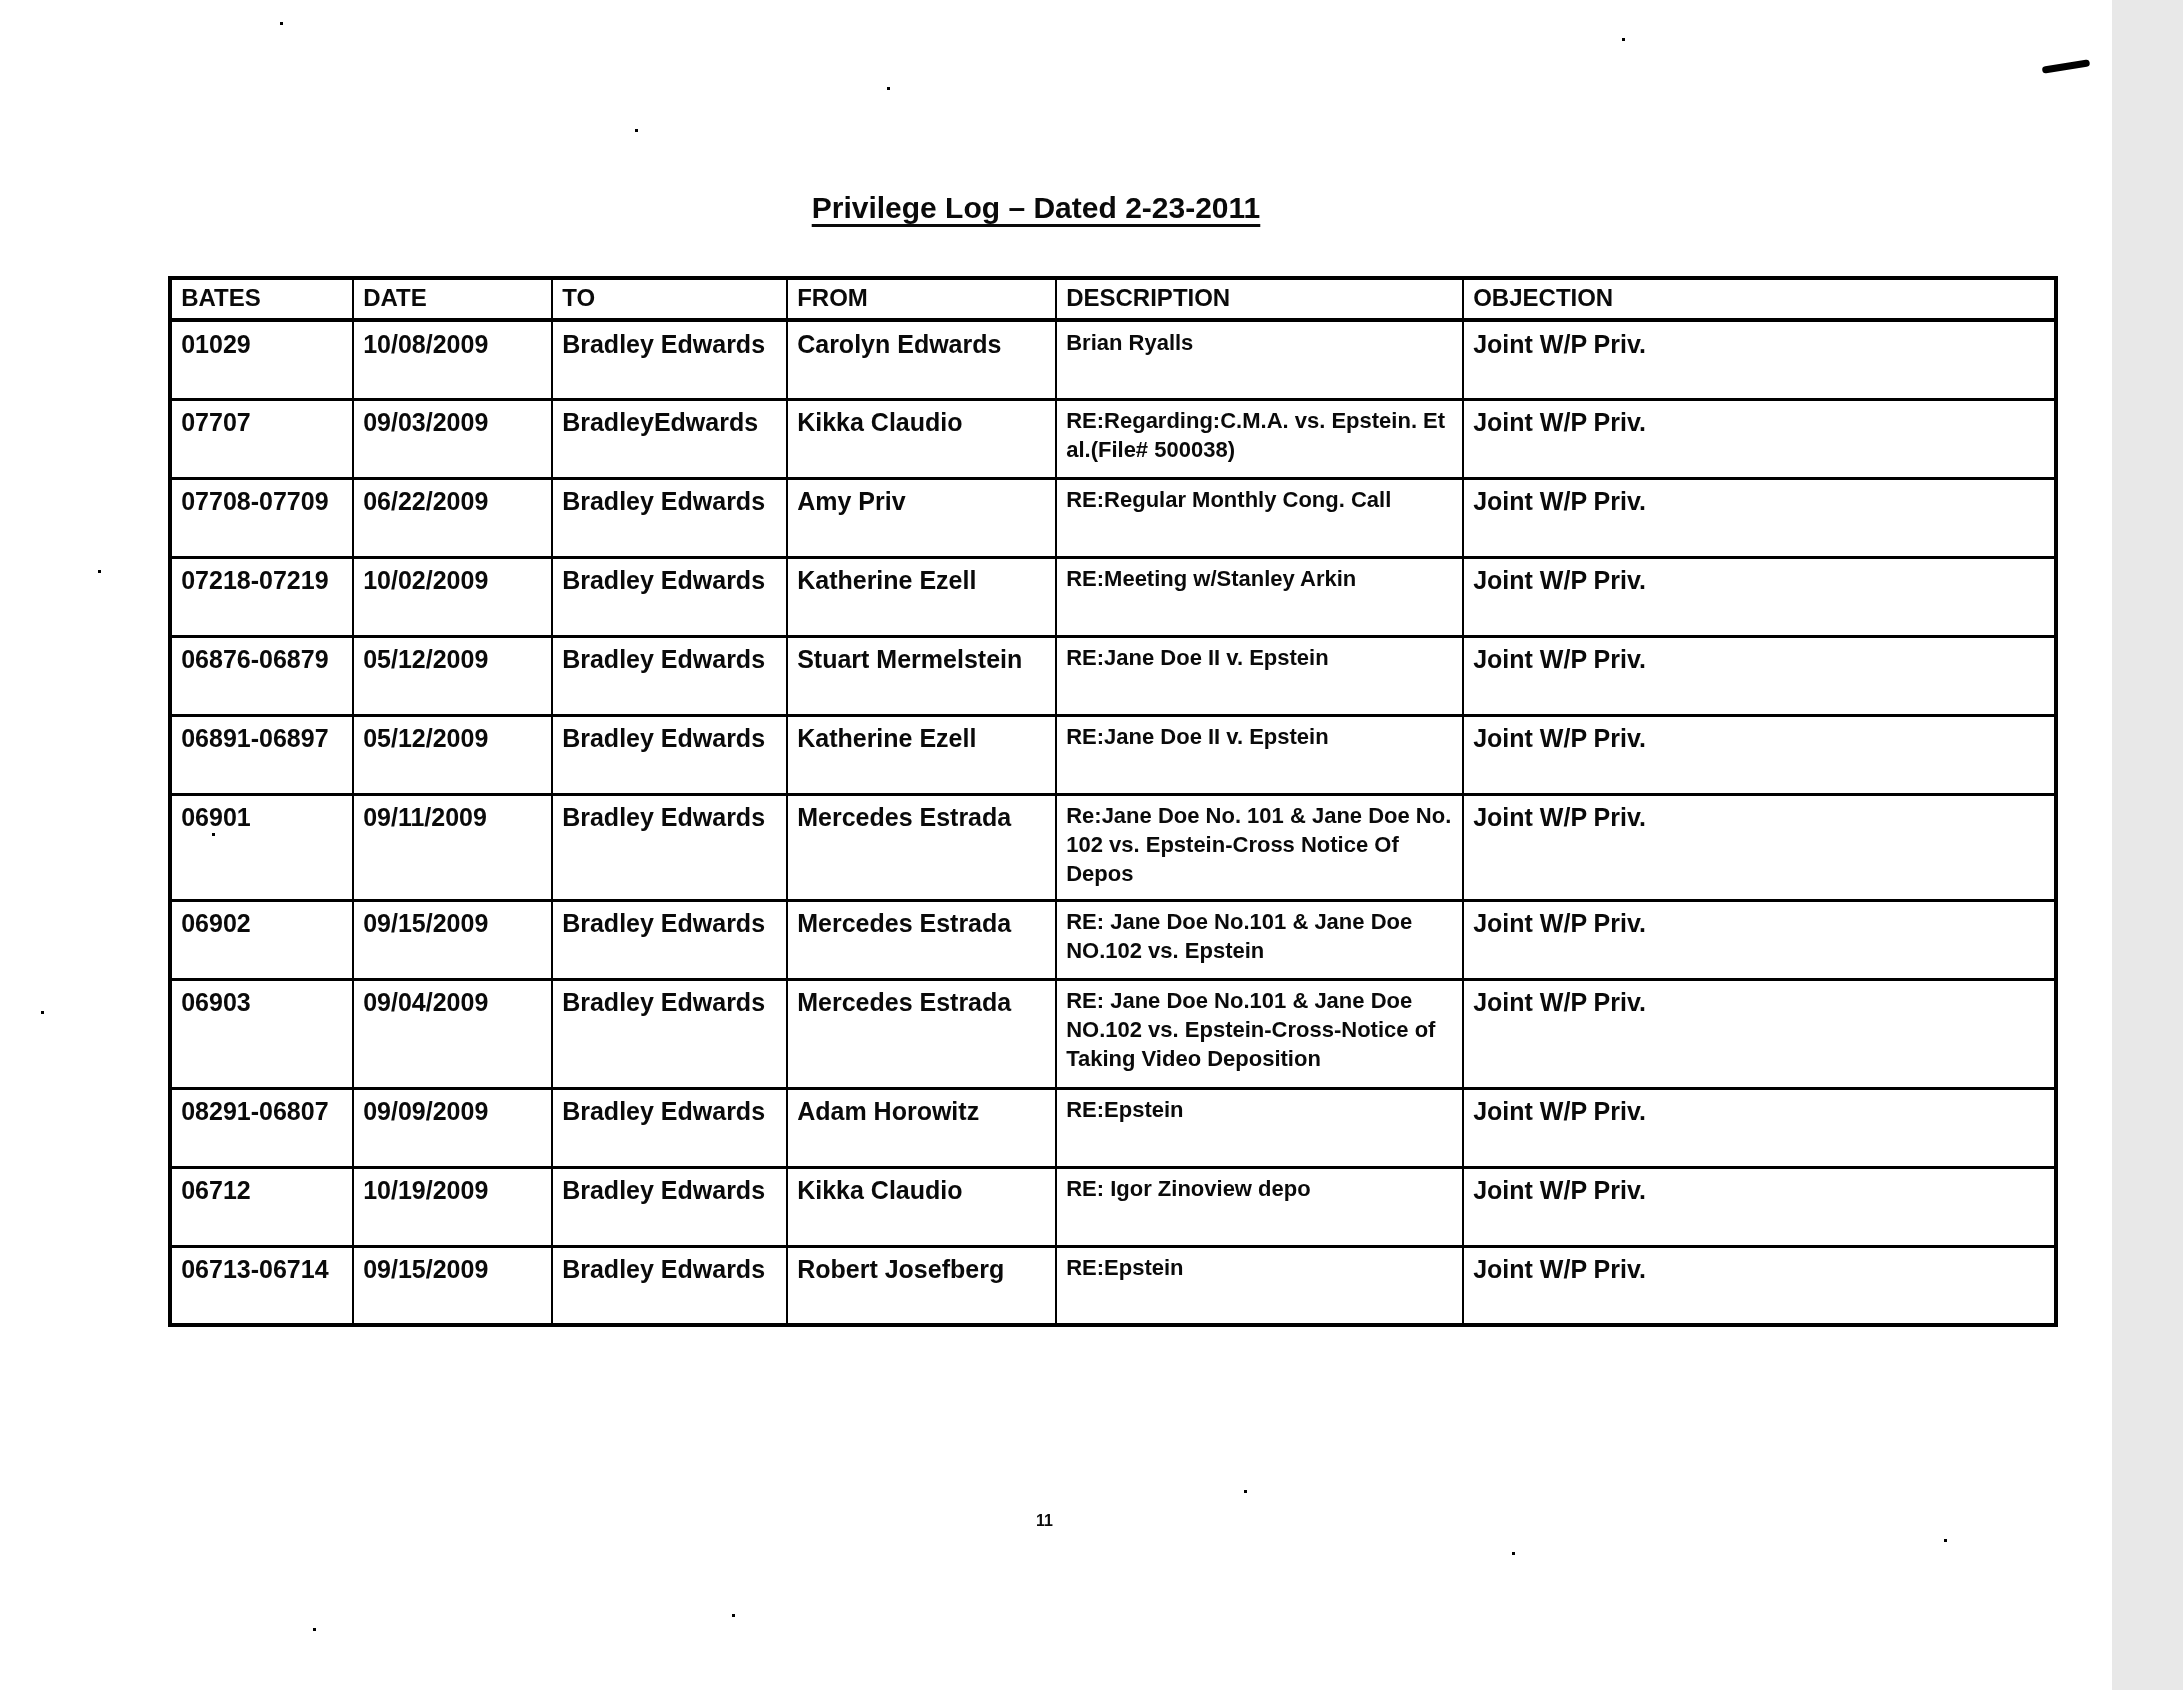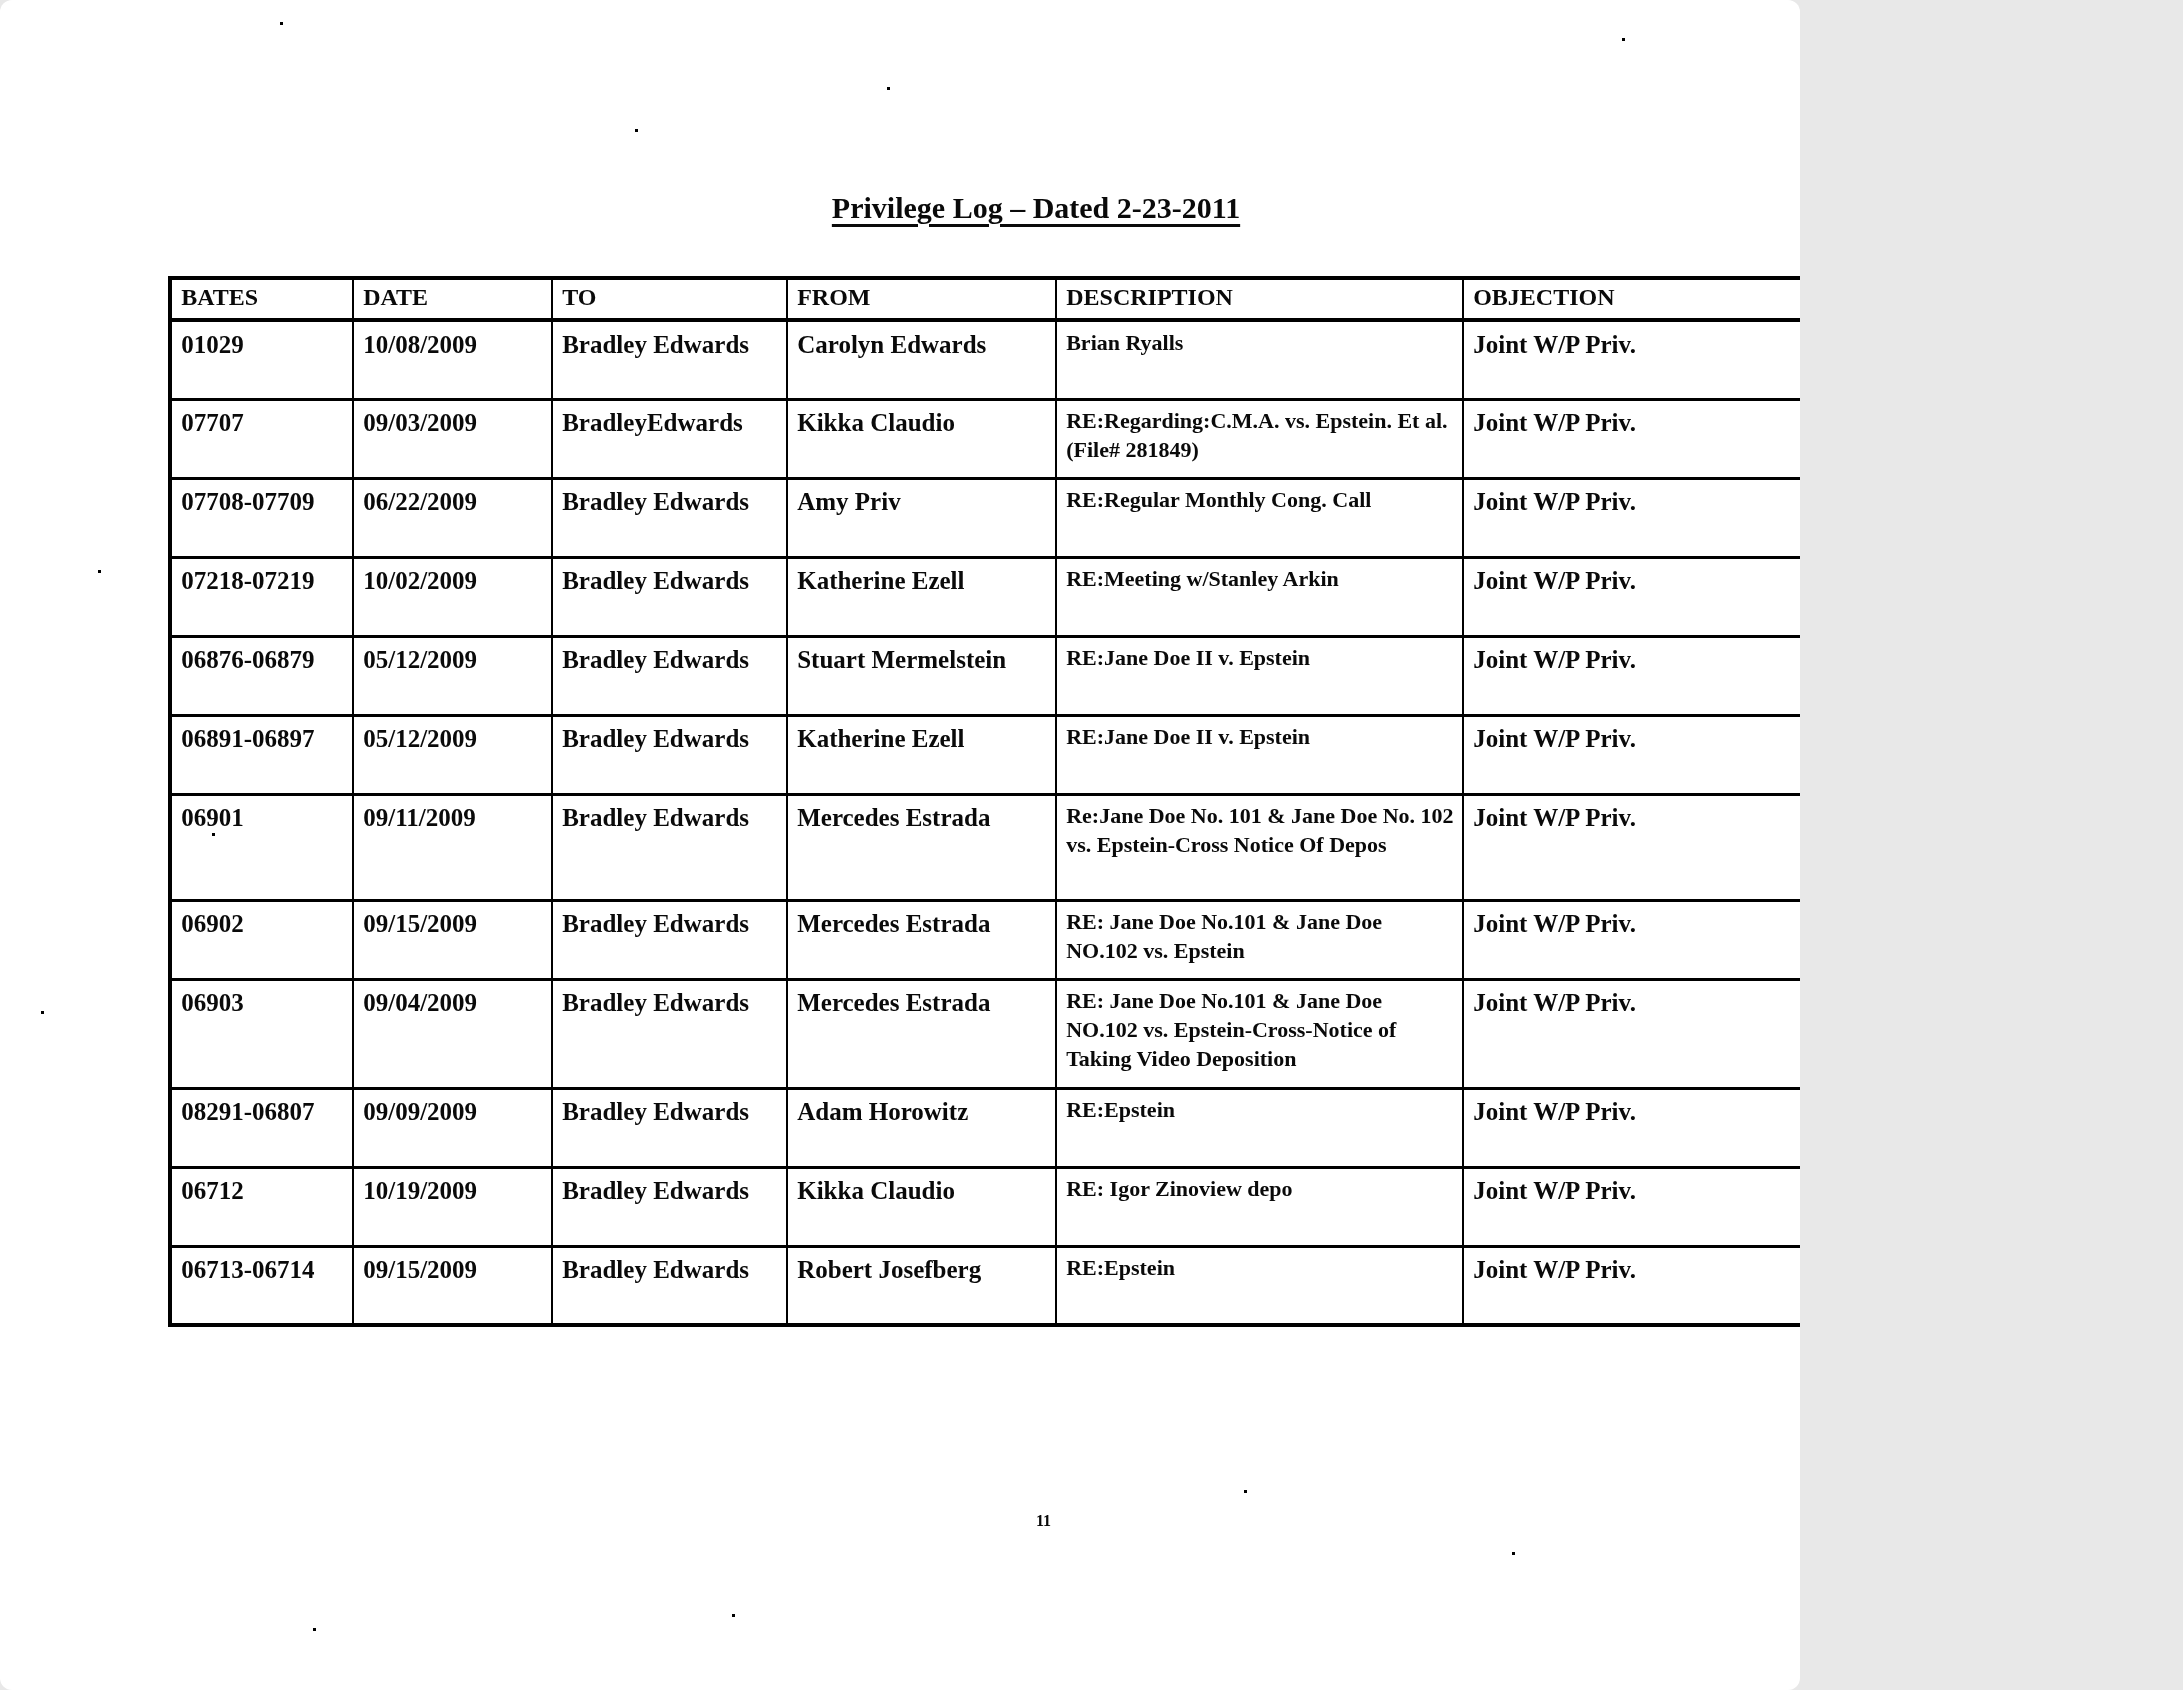--- a/index.html
+++ b/index.html
@@ -1,24 +1,23 @@
 <!DOCTYPE html>
 <html style="font-size:10.6px"><head>
 <meta charset="utf-8">
 <style>
   html,body{margin:0;padding:0;background:#e8e8e8;}
   .page{
     position:relative;
-    width:1800px;height:1690px;
+    width:2112px;height:1690px;
     background:#ffffff;
-    font-family:Liberation Serif, serif;
+    font-family:Liberation Sans, sans-serif;
     font-weight:bold;
     color:#0a0a0a;
     overflow:hidden;
-    border-radius:12px;
   }
   .title-block{
     position:absolute;
     top:193px;left:0;width:2072px;
     text-align:center;
     line-height:1.0;
   }
   .title-line{
     display:block;
     font-size:30px;
@@ -105,21 +104,21 @@
         <td>Bradley Edwards</td>
         <td>Carolyn Edwards</td>
         <td class="desc">Brian Ryalls</td>
         <td>Joint W/P Priv.</td>
       </tr>
       <tr class="row-std">
         <td>07707</td>
         <td>09/03/2009</td>
         <td>BradleyEdwards</td>
         <td>Kikka Claudio</td>
-        <td class="desc">RE:Regarding:C.M.A. vs. Epstein. Et al.(File# 281849)</td>
+        <td class="desc">RE:Regarding:C.M.A. vs. Epstein. Et al.(File# 500038)</td>
         <td>Joint W/P Priv.</td>
       </tr>
       <tr class="row-std">
         <td>07708-07709</td>
         <td>06/22/2009</td>
         <td>Bradley Edwards</td>
         <td>Amy Priv</td>
         <td class="desc">RE:Regular Monthly Cong. Call</td>
         <td>Joint W/P Priv.</td>
       </tr>

